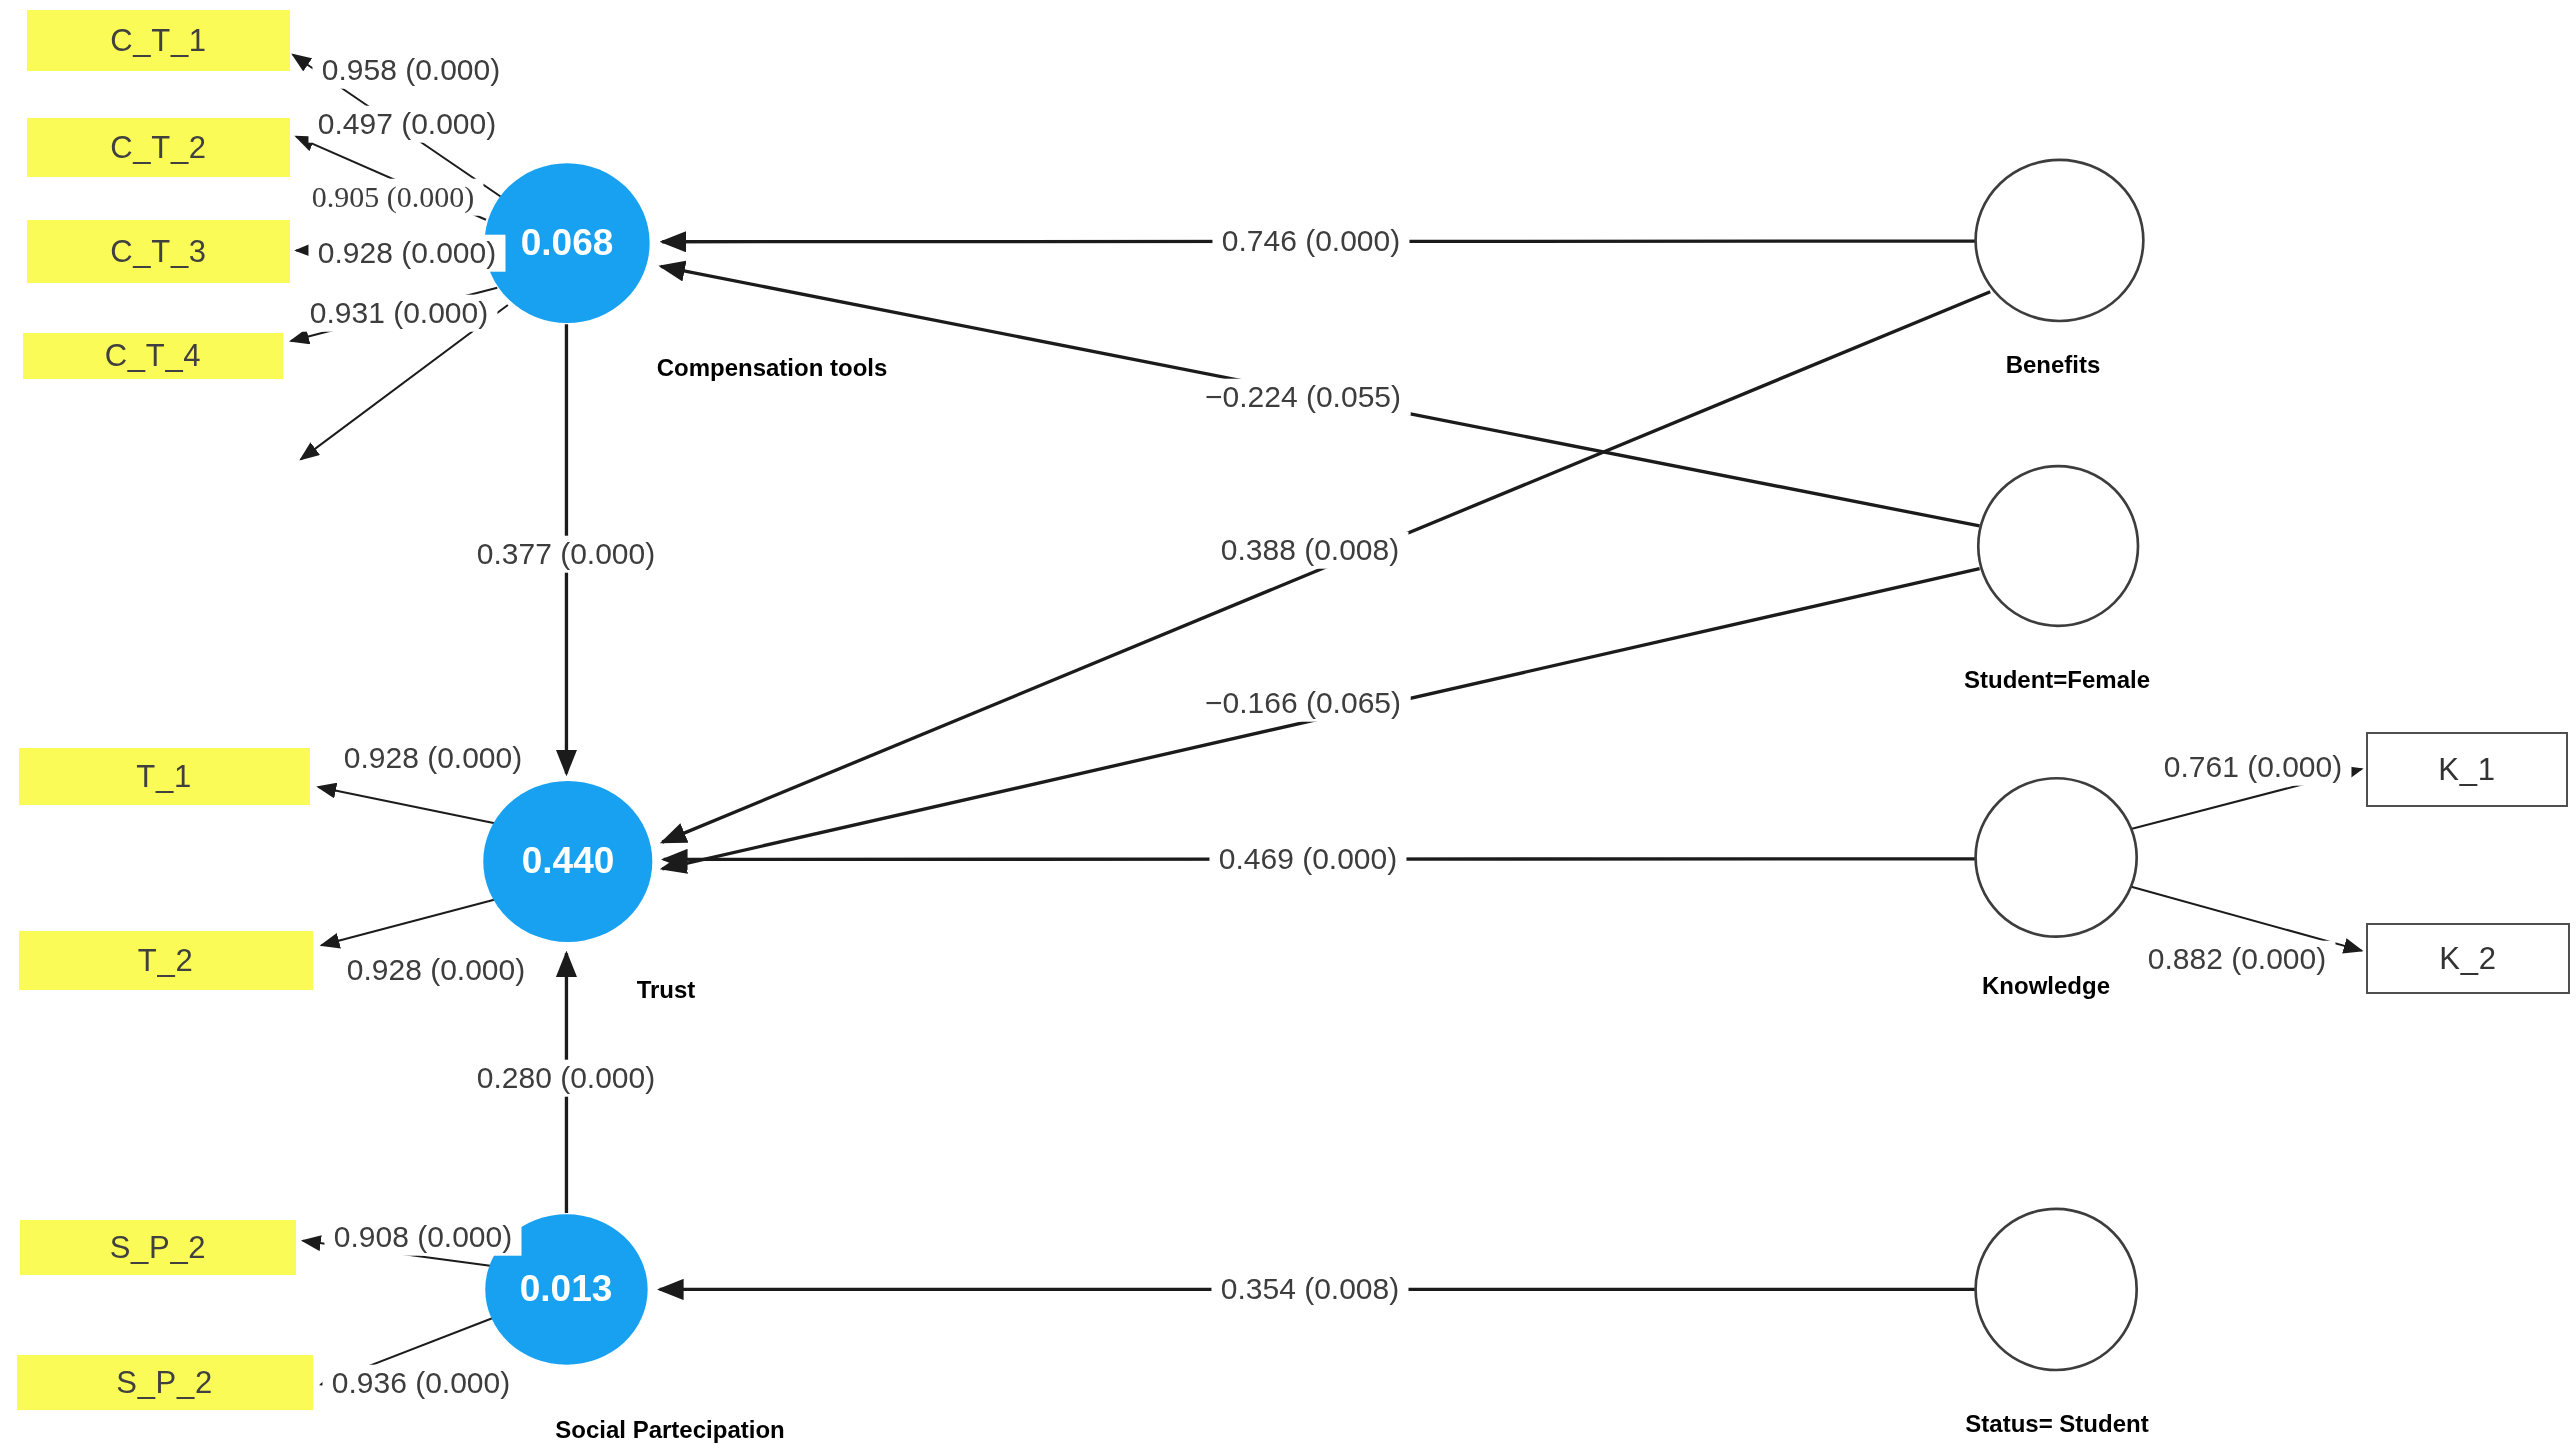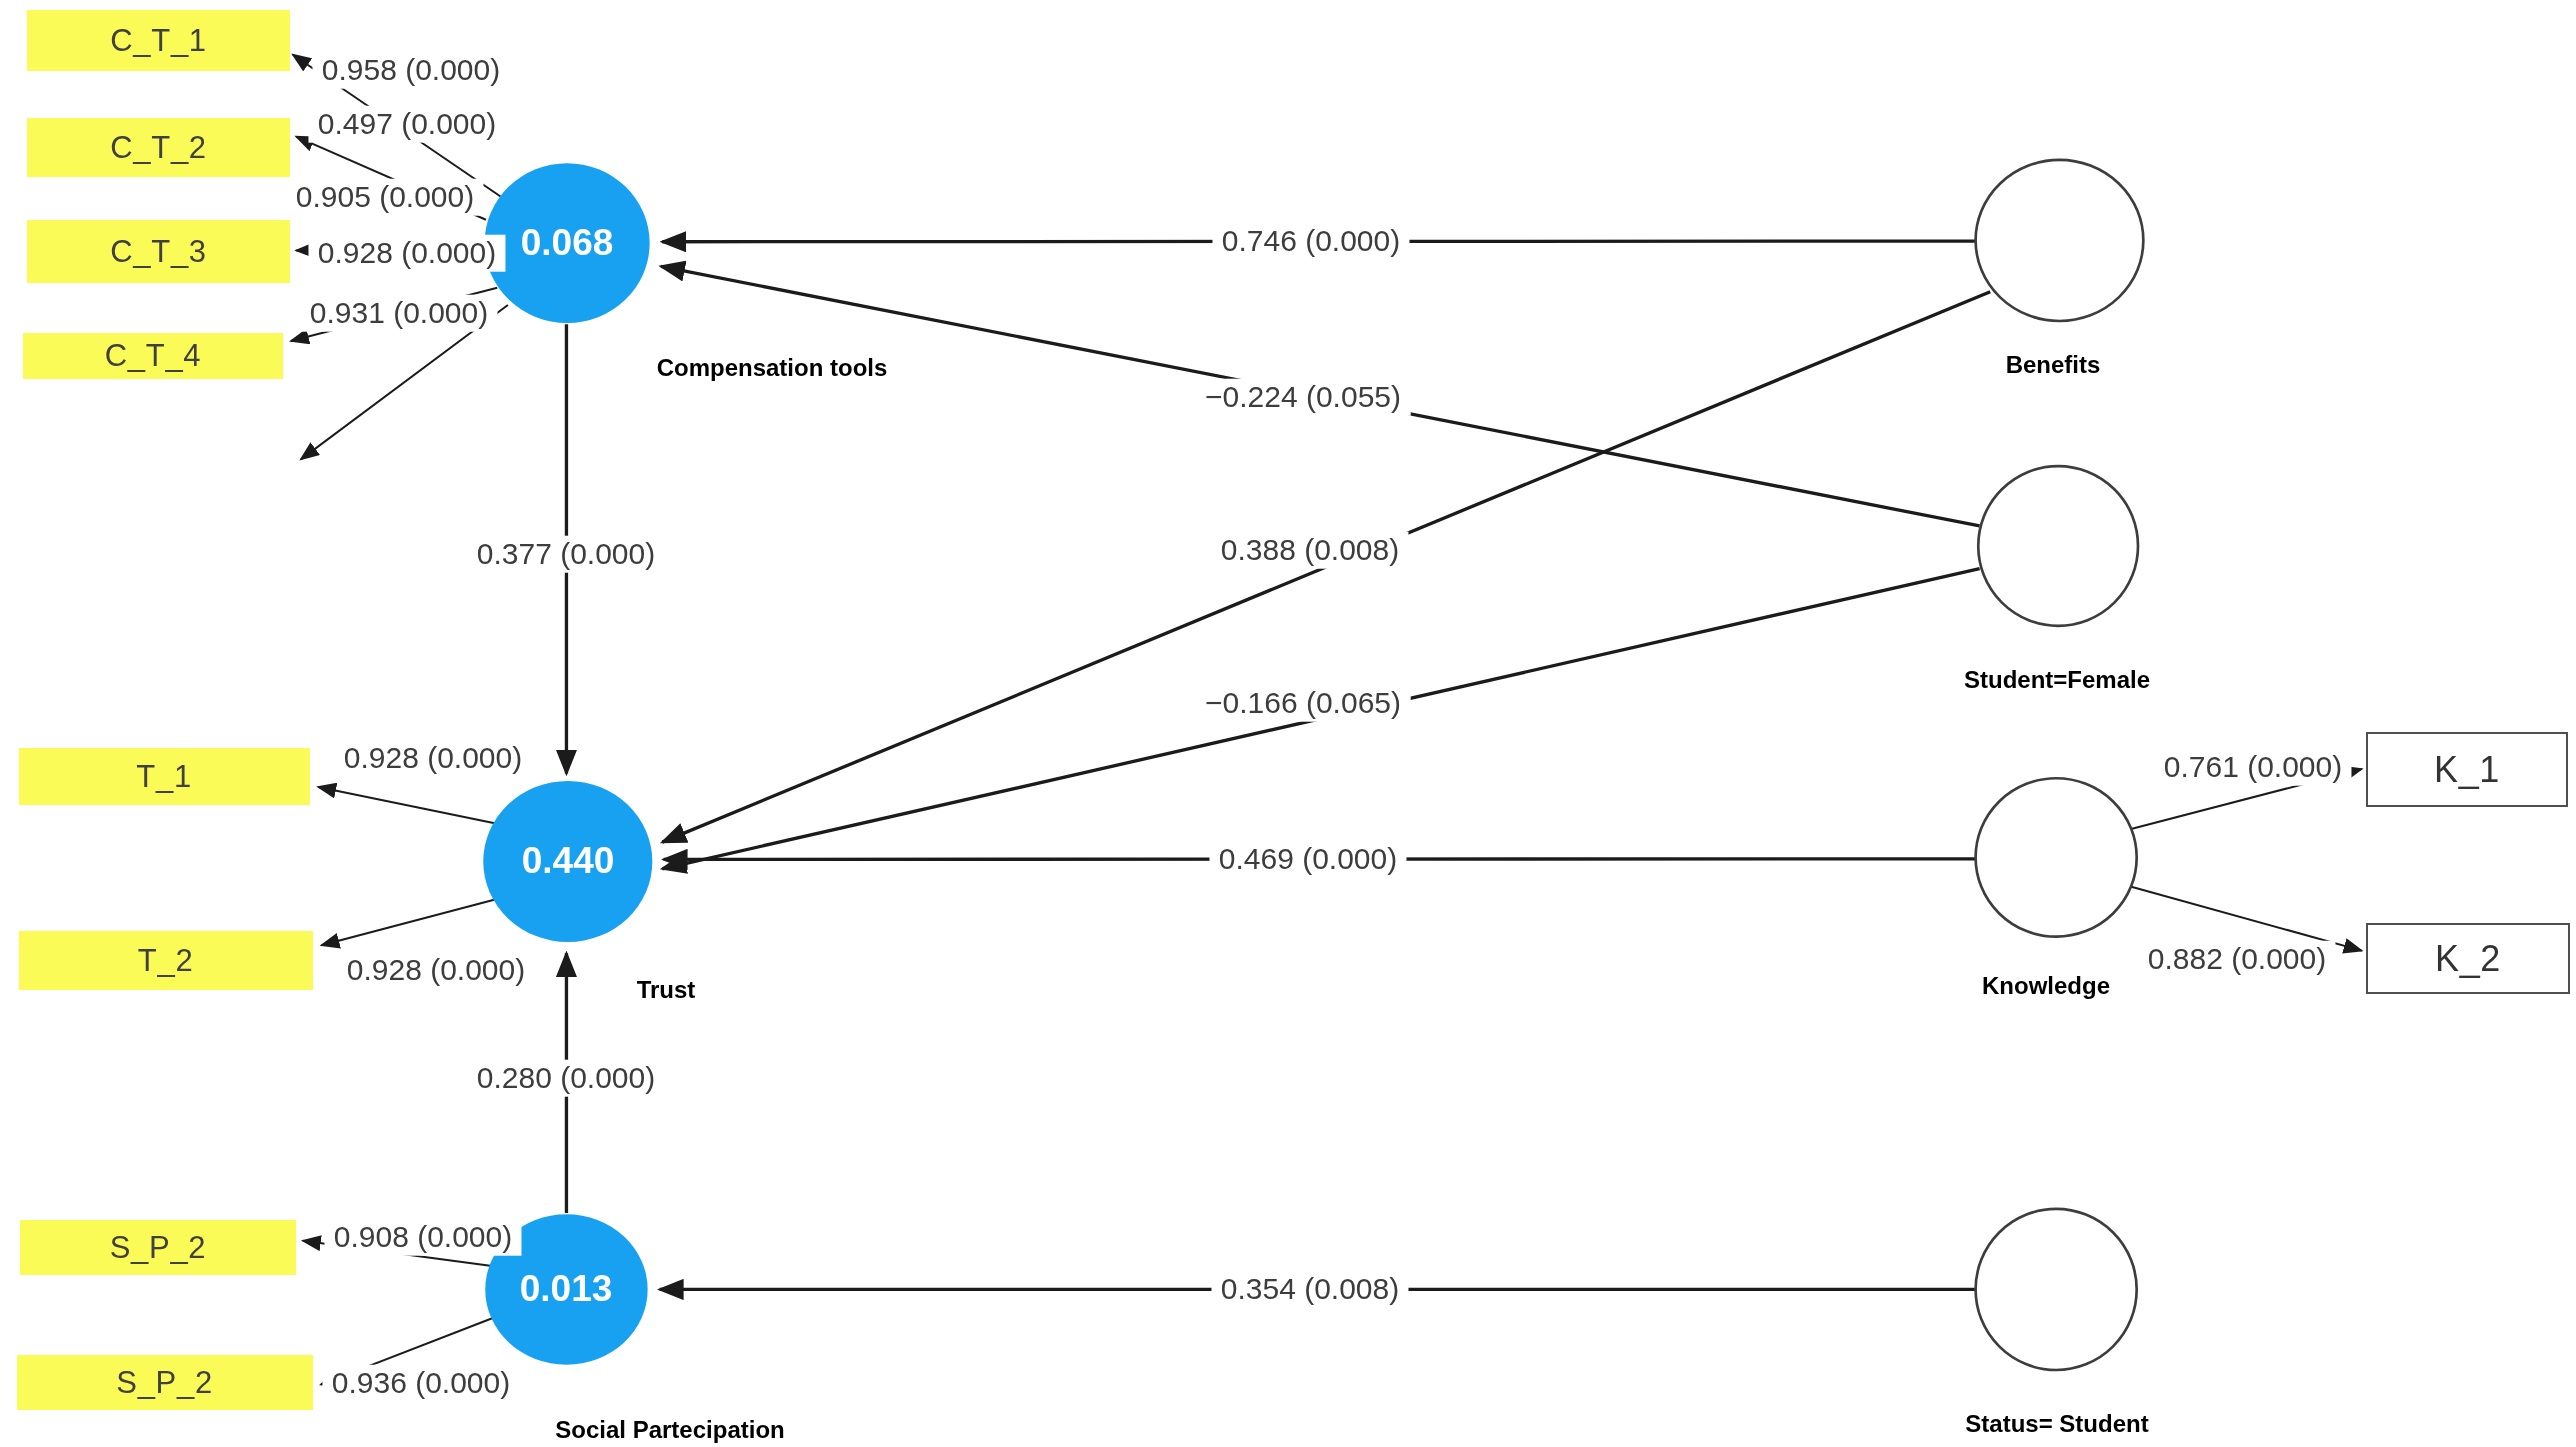--- a/index.html
+++ b/index.html
@@ -14,21 +14,21 @@
   #canvas{position:relative;width:2576px;height:1448px;background:#fff;overflow:hidden;
           font-family:"Liberation Sans", sans-serif;}
   #wires{position:absolute;left:0;top:0;width:2576px;height:1448px;}
   .sline{stroke:var(--line);stroke-width:5;}
   .lline{stroke:var(--line);stroke-width:3;}
   .latent{fill:var(--latent-fill);}
   .exo{fill:var(--white-node-fill);stroke:#3d3d3d;stroke-width:4;}
   .ybox{position:absolute;background:var(--indicator-fill);display:flex;align-items:center;justify-content:center;
         font-size:31px;color:#404040;letter-spacing:0.7px;}
   .wbox{position:absolute;background:#fff;border:2px solid #4f4f4f;display:flex;align-items:center;justify-content:center;
-        font-size:36px;color:#333;letter-spacing:0.7px;}
+        font-size:31px;color:#333;letter-spacing:0.7px;}
   .edge-label{position:absolute;transform:translate(-50%,-50%);background:#fff;padding:1.3px 9.3px;
         font-size:30px;color:var(--edge-label-text);white-space:nowrap;}
   .node-name{position:absolute;transform:translate(-50%,-50%);font-weight:bold;font-size:24px;
         color:var(--node-label-text);white-space:nowrap;}
   .r2{position:absolute;transform:translate(-50%,-50%);font-weight:bold;font-size:37px;color:#fff;white-space:nowrap;}
 </style>
 </head>
 <body>
 
 <div id="canvas">
@@ -92,21 +92,21 @@
   <div class="node-name" style="left:772px;top:368px;">Compensation tools</div>
   <div class="node-name" style="left:666px;top:990px;">Trust</div>
   <div class="node-name" style="left:670px;top:1430px;">Social Partecipation</div>
   <div class="node-name" style="left:2053px;top:365px;">Benefits</div>
   <div class="node-name" style="left:2057px;top:680px;">Student=Female</div>
   <div class="node-name" style="left:2046px;top:986px;">Knowledge</div>
   <div class="node-name" style="left:2057px;top:1424px;">Status= Student</div>
 
   <div class="edge-label" style="left:411px;top:70px;">0.958 (0.000)</div>
   <div class="edge-label" style="left:407px;top:124px;">0.497 (0.000)</div>
-  <div class="edge-label" style="left:385px;top:197px;">0.905 (0.000)</div>
+  <div class="edge-label" style="left:393px;top:197px;font-family:Liberation Serif, serif;">0.905 (0.000)</div>
   <div class="edge-label" style="left:407px;top:253px;">0.928 (0.000)</div>
   <div class="edge-label" style="left:399px;top:313px;">0.931 (0.000)</div>
   <div class="edge-label" style="left:433px;top:758px;">0.928 (0.000)</div>
   <div class="edge-label" style="left:436px;top:970px;">0.928 (0.000)</div>
   <div class="edge-label" style="left:423px;top:1237px;">0.908 (0.000)</div>
   <div class="edge-label" style="left:421px;top:1383px;">0.936 (0.000)</div>
   <div class="edge-label" style="left:2253px;top:767px;">0.761 (0.000)</div>
   <div class="edge-label" style="left:2237px;top:959px;">0.882 (0.000)</div>
 
   <div class="edge-label" style="left:1311px;top:241px;">0.746 (0.000)</div>

